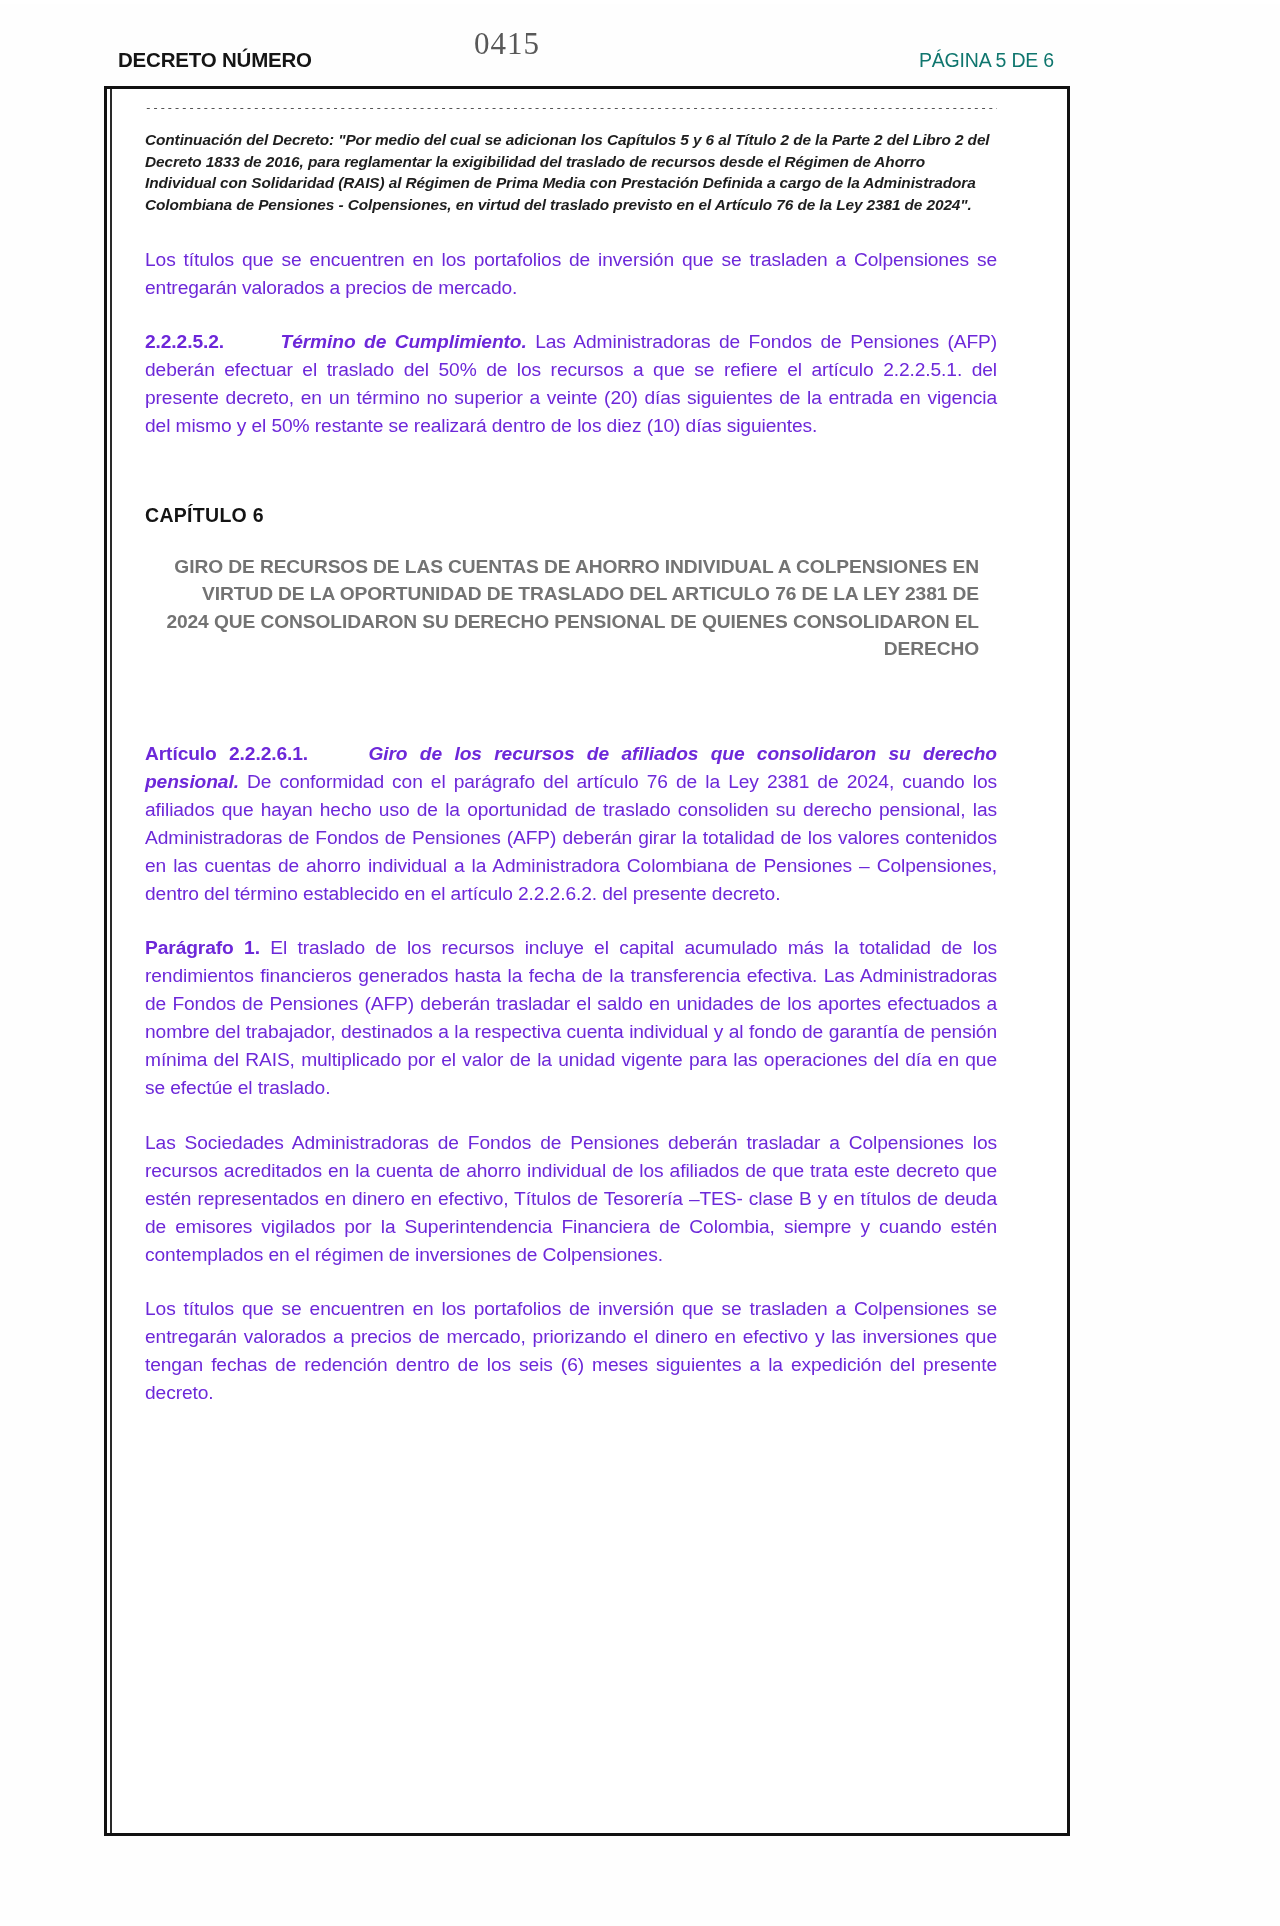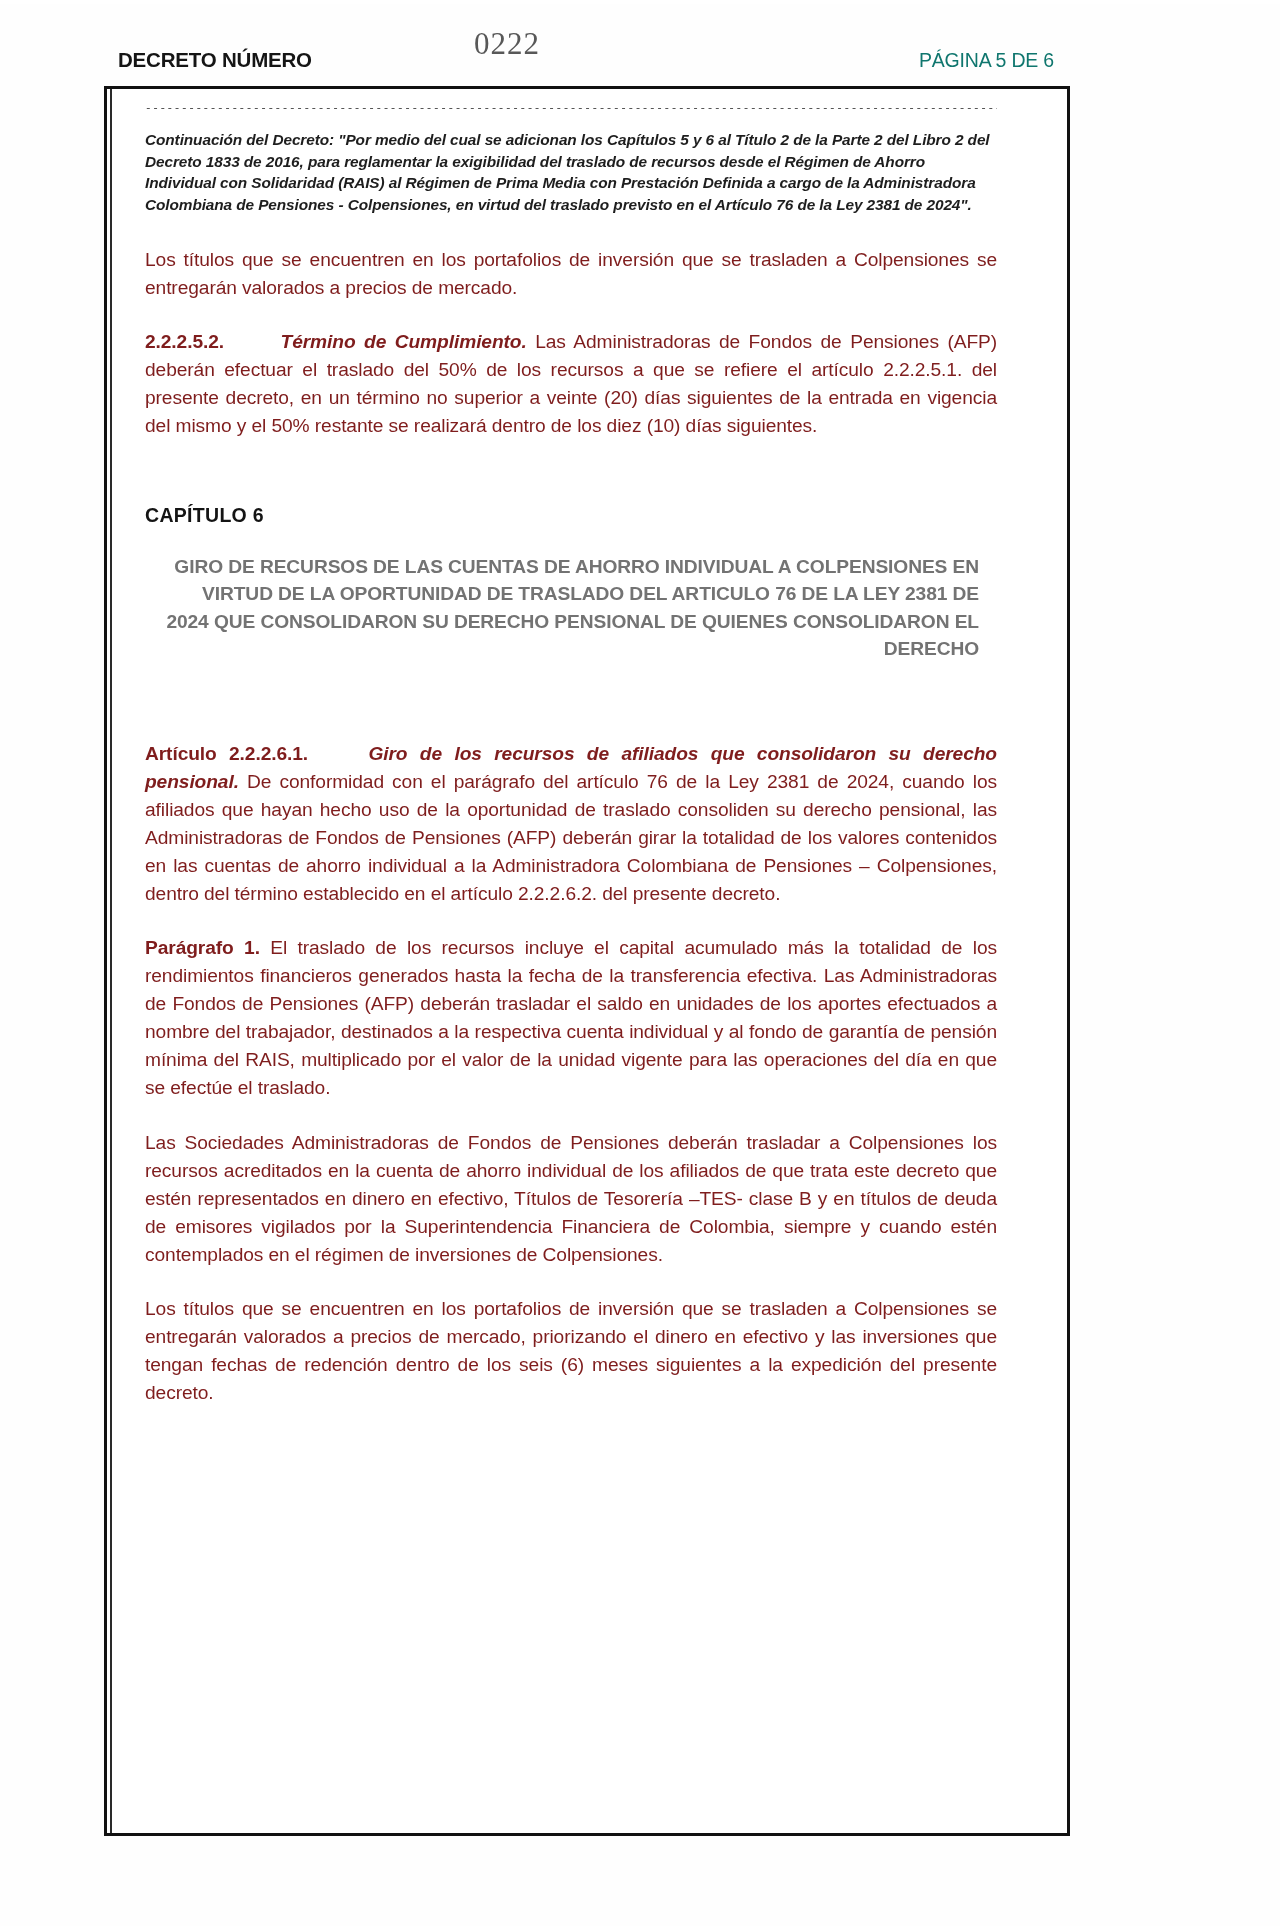--- a/index.html
+++ b/index.html
@@ -130,21 +130,21 @@
     letter-spacing: -0.1px;
     margin-bottom: 30px;
   }
 
   p.body-par {
     font-size: 19.2px;
     line-height: 1.46;
     text-align: justify;
     text-justify: inter-word;
     margin: 0 0 26px 0;
-    color: #7f1d1d;
+    color: #6d28d9;
     letter-spacing: -0.1px;
   }
 
   .lbl-bold {
     font-weight: 700;
   }
   .lbl-bolditalic {
     font-weight: 700;
     font-style: italic;
     margin-left: 48px;
@@ -169,21 +169,21 @@
   }
 </style>
 </head>
 <body>
 
 <div class="scan-page">
 
   <div class="doc-header">
     <span class="hdr-left">DECRETO NÚMERO</span>
     <span class="hdr-de">DE 2026</span>
-    <span class="hdr-stamp">0222</span>
+    <span class="hdr-stamp">0415</span>
     <span class="hdr-right">PÁGINA 5 DE 6</span>
   </div>
 
   <div class="doc-frame">
     <div class="content">
 
       <div class="dotted-rule">------------------------------------------------------------------------------------------------------------------------------------------------</div>
 
       <div class="continuation">Continuación del Decreto: "Por medio del cual se adicionan los Capítulos 5 y 6 al Título 2 de la Parte 2 del Libro 2 del Decreto 1833 de 2016, para reglamentar la exigibilidad del traslado de recursos desde el Régimen de Ahorro Individual con Solidaridad (RAIS) al Régimen de Prima Media con Prestación Definida a cargo de la Administradora Colombiana de Pensiones - Colpensiones, en virtud del traslado previsto en el Artículo 76 de la Ley 2381 de 2024".</div>
 

